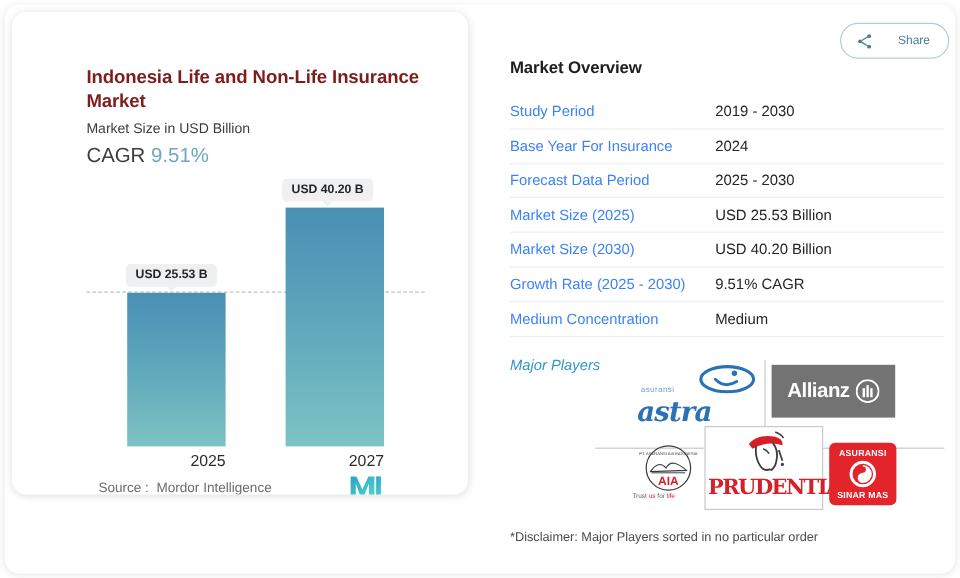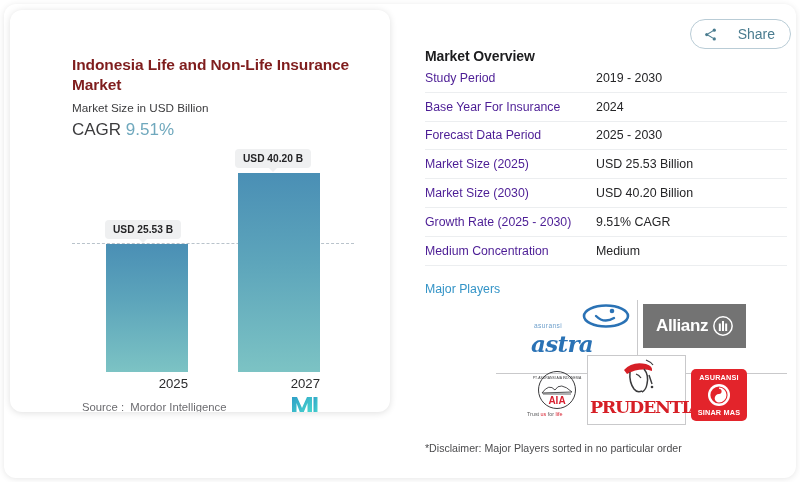--- a/index.html
+++ b/index.html
@@ -135,59 +135,60 @@
   
   .share-btn {
     position: absolute;
     right: 9px; top: 19px;
     height: 30px;
     padding: 0 15px 0 12px;
     border: 1.3px solid #b9ccd6;
     border-radius: 16px;
     background: #ffffff;
     color: #4a7c8f;
-    font-size: 14px;
+    font-size: 10px;
     display: flex;
     align-items: center;
     gap: 20px;
     cursor: pointer;
   }
 
   .overview {
     position: absolute;
     left: 425px; top: 48px;
     width: 362px;
   }
   .overview-title {
     font-size: 14px;
     font-weight: bold;
     color: #1d1d1f;
-    margin-bottom: 0;
+    margin-bottom: 15px;
     letter-spacing: -0.1px;
   }
   .row {
     display: flex;
     align-items: center;
     height: 28.8px;
     border-bottom: 1px solid #eceef0;
   }
   .row .k {
     width: 171px;
     font-size: 12.3px;
-    color: #4c1d95;
+    color: #3b82f6;
   }
   .row .v {
     font-size: 12.4px;
     color: #252527;
   }
 
   .players-title {
     margin-top: 16px;
     font-size: 12.3px;
     color: #3494c7;
+    font-style: italic;
   }
 
   
   .logos {
     position: absolute;
     left: 425px; top: 300px;
     width: 362px; height: 132px;
   }
   .grid-h {
     position: absolute;

